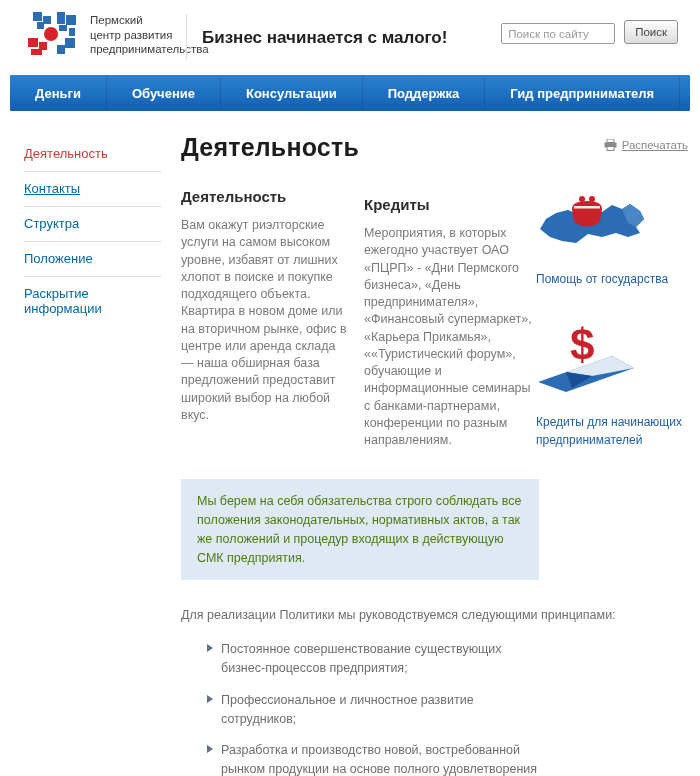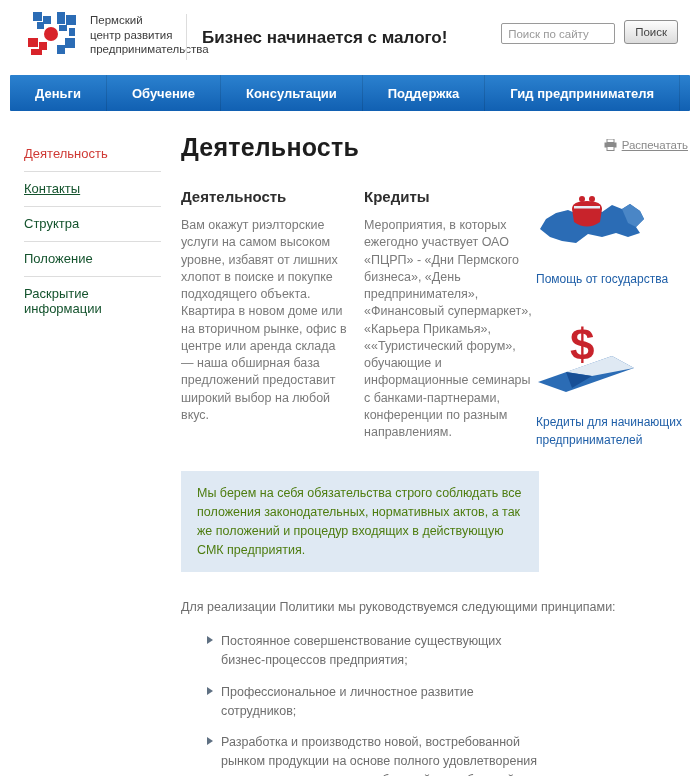--- a/index.html
+++ b/index.html
@@ -54,39 +54,39 @@
     border-right:1px solid rgba(0,0,0,.12);
   }
   .nav-item:last-child { border-right:none; }
   .nav-item.gid { flex:1.8 1 auto; }
   .nav-item.small { flex:.6 1 auto; padding:0 18px; }
 
   
   .content { display:flex; margin-top:22px; min-height:545px; }
   .sidebar { width:165px; padding:4px 14px 0 14px; flex:0 0 165px; }
   .side-link {
-    display:block; padding:9px 0 10px 0; font-size:13px; color:#14532d;
+    display:block; padding:9px 0 10px 0; font-size:13px; color:#0369a1;
     text-decoration:none; border-bottom:1px solid #ddd; cursor:pointer;
   }
   .side-link.underlined { text-decoration:underline; }
   .side-link:last-child { border-bottom:none; }
   .side-link.active { color:#cf3a35; }
 
   .main { position:relative; flex:1; padding-left:6px; }
   .title-row { display:flex; justify-content:space-between; align-items:flex-start; }
   .page-title { font-size:25px; font-weight:bold; color:#1d1d1d; letter-spacing:.2px; }
   .print-link {
     display:flex; align-items:center; margin-top:6px; margin-right:2px;
     font-size:11.5px; color:#8a8a8a; text-decoration:underline; cursor:pointer;
   }
   .print-link svg { margin-right:5px; }
 
   .cols { display:flex; margin-top:26px; width:358px; }
   .text-col { width:172px; }
-  .text-col + .text-col { margin-left:14px; width:178px; }
+  .text-col + .text-col { margin-left:14px; width:178px;margin-top:8px; }
   .text-col h3 { font-size:15px; color:#2e2e2e; margin-bottom:12px; }
   .text-col p { font-size:12.5px; line-height:1.38; color:#7a7a7a; }
 
   .promo-col { position:absolute; top:60px; right:4px; width:150px; }
   .promo { display:block; text-decoration:none; cursor:pointer; }
   .promo + .promo { margin-top:28px; }
   .promo-caption {
     display:block; margin-top:10px; font-size:12px; line-height:1.45; color:#1f5fa8;
   }
 

